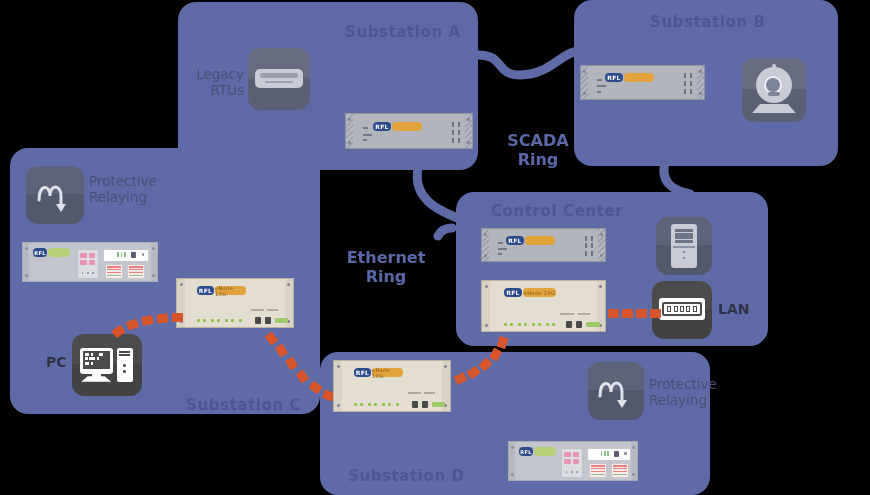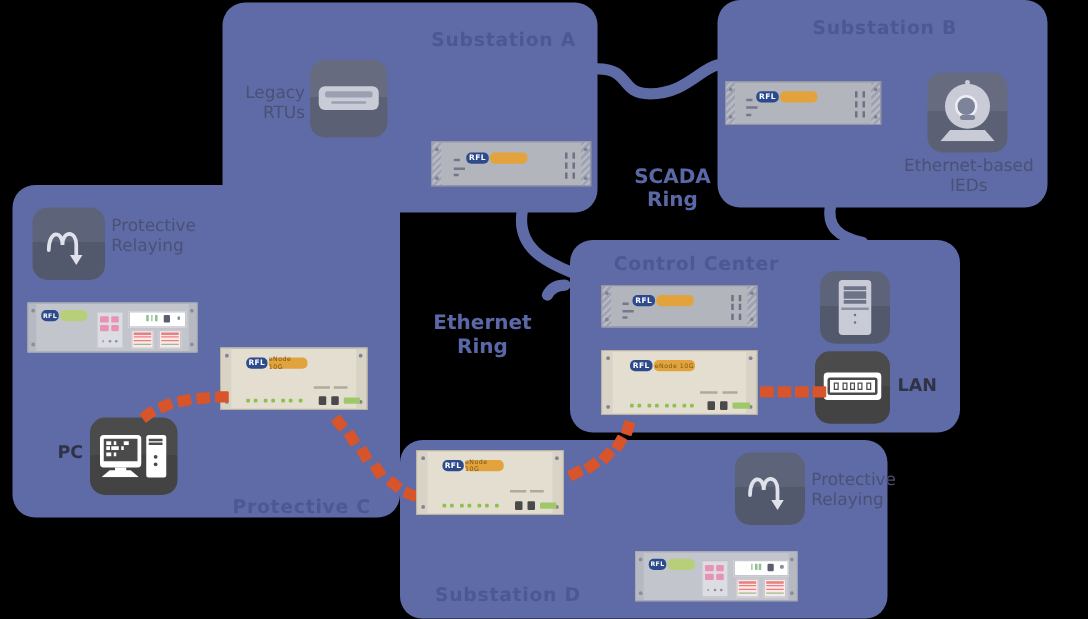--- a/index.html
+++ b/index.html
@@ -151,21 +151,21 @@
     <path d="M 452 228 C 444 228 440 232 438 236" stroke="#5e6ba6" stroke-width="9" fill="none" stroke-linecap="round"></path>
   </svg>
 
   <div class="ring-label" style="left:505px;top:131px;width:66px;">SCADA
 Ring</div>
   <div class="ring-label" style="left:340px;top:248px;width:92px;">Ethernet
 Ring</div>
 
   <div class="zone-title" style="left:345px;top:23px;">Substation A</div>
   <div class="zone-title" style="left:650px;top:13px;">Substation B</div>
-  <div class="zone-title" style="left:186px;top:396px;">Protective C</div>
+  <div class="zone-title" style="left:186px;top:396px;">Substation C</div>
   <div class="zone-title" style="left:348px;top:467px;">Substation D</div>
   <div class="zone-title" style="left:491px;top:202px;">Control Center</div>
 
   <div class="icon-tile mid" style="left:248px;top:48px;width:62px;height:62px;">
     <div class="rtu-body">
       <div class="rtu-slot"></div>
         <div class="rtu-slot2"></div>
     </div>
   </div>
   <div class="dev-label" style="left:194px;top:66px;width:50px;text-align:right;">Legacy
@@ -211,22 +211,20 @@
     <div class="tickcol" style="right:12px;top:23px;height:5px;"></div>
   </div>
 
   <div class="icon-tile mid" style="left:742px;top:58px;width:64px;height:64px;">
     <div class="cam-dot"></div>
     <div class="cam-head"></div>
     <div class="cam-lens"></div>
     <div class="cam-mouth"></div>
     <div class="cam-base"></div>
   </div>
-  <div class="dev-label" style="left:722px;top:125px;width:106px;text-align:center;">Ethernet-based
-IEDs</div>
 
   <div class="rack" style="left:481px;top:228px;width:125px;height:34px;">
     <div class="rack-ear l"></div>
       <div class="rack-ear r"></div>
     <div class="rack-screw" style="left:2px;top:4px;"></div>
     <div class="rack-screw" style="left:2px;bottom:4px;"></div>
     <div class="rack-screw" style="right:2px;top:4px;"></div>
     <div class="rack-screw" style="right:2px;bottom:4px;"></div>
     <div class="logo" style="left:24px;top:7px;width:18px;">RFL</div>
     <div class="logo-tag" style="left:43px;top:7px;width:30px;"></div>

